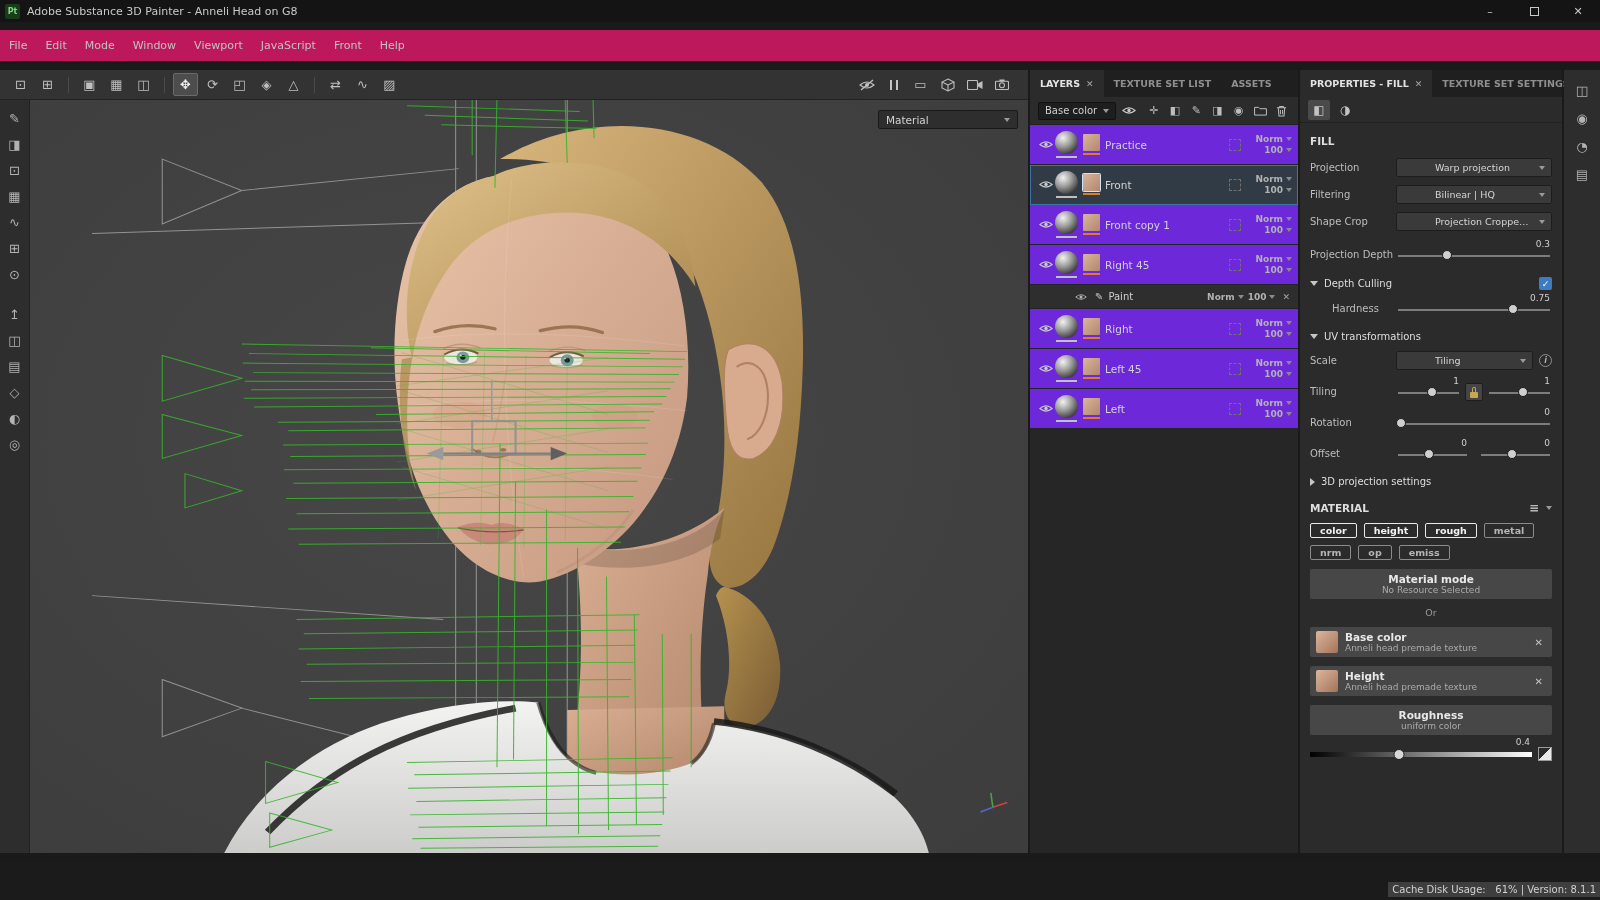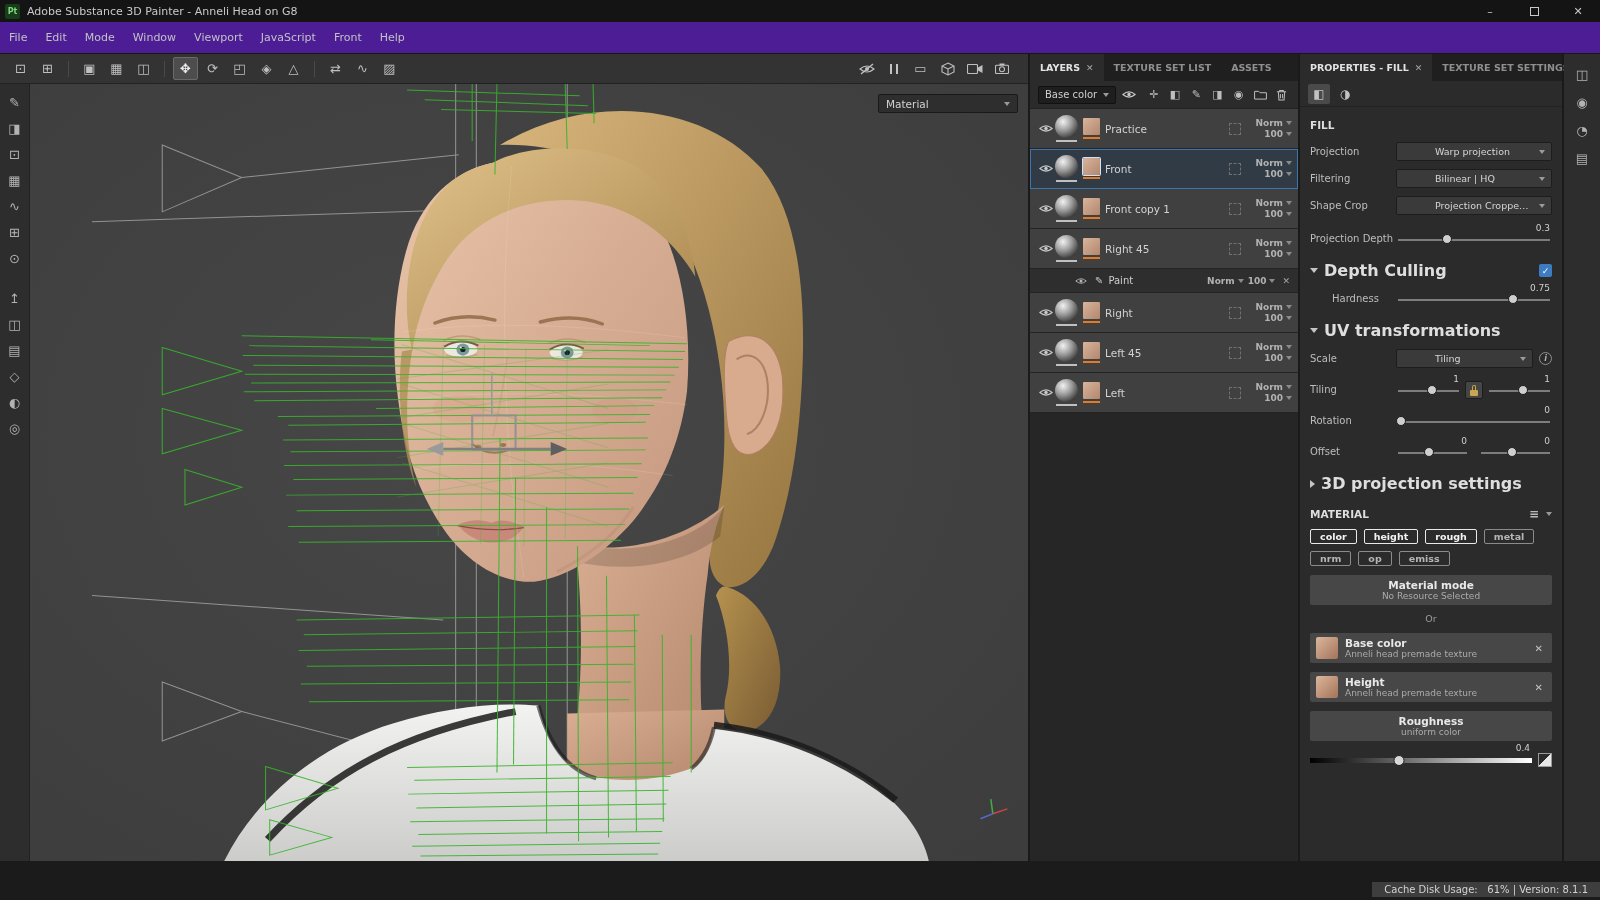--- a/index.html
+++ b/index.html
@@ -1,28 +1,28 @@
 <!DOCTYPE html>
 <html><head>
 <meta charset="utf-8">
 <style>
 *{margin:0;padding:0;box-sizing:border-box;font-family:"DejaVu Sans",sans-serif;}
 html,body{width:1600px;height:900px;overflow:hidden;background:#1a1a1a;}
-.app{width:1600px;height:900px;display:flex;flex-direction:column;}
+.app{width:1600px;height:900px;display:flex;flex-direction:column;gap:8px;}
 
 
 .titlebar{height:22px;background:#141414;display:flex;align-items:center;color:#c9c9c9;font-size:11px;flex:0 0 auto;}
 .app-badge{width:15px;height:15px;margin:0 7px 0 5px;background:#173d1a;color:#7fd87f;font-size:8px;font-weight:bold;display:flex;align-items:center;justify-content:center;border-radius:2px;}
 .title-text{flex:1;}
 .win-controls{display:flex;height:100%;}
 .winbtn{width:44px;height:100%;display:flex;align-items:center;justify-content:center;color:#c9c9c9;font-size:11px;cursor:default;}
 .winbox{width:9px;height:9px;border:1px solid #c9c9c9;display:inline-block;}
 
 
-.menubar{height:32px;background:#4c1d95;display:flex;align-items:center;color:#c2c2c2;font-size:11px;border-bottom:1px solid #171717;flex:0 0 auto;}
+.menubar{height:32px;background:#be185d;display:flex;align-items:center;color:#c2c2c2;font-size:11px;border-bottom:1px solid #171717;flex:0 0 auto;}
 .menu-item{padding:0 9px;height:100%;display:flex;align-items:center;}
 
 
 .main{flex:1;display:flex;background:#1a1a1a;min-height:0;}
 .viewport-col{flex:1;display:flex;flex-direction:column;min-width:0;margin-right:2px;}
 
 
 .toolbar{height:30px;background:#333;display:flex;align-items:center;padding:0 8px;border-bottom:1px solid #222;gap:2px;}
 .tbtn{width:25px;height:23px;display:flex;align-items:center;justify-content:center;color:#bfbfbf;font-size:13px;border-radius:2px;border:1px solid transparent;}
 .tbtn.active{background:#4d4d4d;border-color:#6a6a6a;color:#f0f0f0;}
@@ -50,21 +50,21 @@
 .tab.active{background:#2b2b2b;color:#e3e3e3;}
 .tab-close{font-size:9px;color:#a5a5a5;}
 
 
 .layers-panel{width:268px;}
 .layers-toolbar{height:28px;display:flex;align-items:center;padding:0 8px;gap:4px;border-bottom:1px solid #222;}
 .mini-dd{width:88px;height:18px;background:#1e1e1e;border:1px solid #111;border-radius:2px;color:#cfcfcf;font-size:10px;display:flex;align-items:center;justify-content:space-between;padding:0 6px;}
 .ibtn{width:20px;height:20px;display:flex;align-items:center;justify-content:center;color:#bdbdbd;font-size:11px;border-radius:2px;}
 .lt-spacer{flex:1;}
 .layer-list{flex:1;overflow:hidden;background:#262626;}
-.lrow{height:40px;background:#404040;border-bottom:1px solid #242424;display:flex;align-items:center;padding:0 6px 0 7px;position:relative;}
+.lrow{height:40px;background:#6d28d9;border-bottom:1px solid #242424;display:flex;align-items:center;padding:0 6px 0 7px;position:relative;}
 .lrow.selected{background:#313b46;outline:1px solid #3f74a8;outline-offset:-1px;}
 .leye{width:18px;display:flex;justify-content:center;flex:0 0 auto;}
 .lthumb{position:relative;flex:0 0 auto;margin-right:5px;display:flex;flex-direction:column;align-items:center;}
 .lsphere{width:23px;height:23px;border-radius:50%;background:radial-gradient(circle at 35% 30%,#f2f2f2,#9b9b9b 40%,#3a3a3a 78%);}
 .lsq{width:17px;height:17px;border-radius:1px;background:linear-gradient(135deg,#d9b49c,#b2876e);}
 .lrow.selected .lsq{box-shadow:0 0 0 1px #cfe2f5;}
 .underbar{width:21px;height:2px;margin-top:2px;background:#c0c0c0;}
 .underbar.orange{width:17px;background:#e07b2a;}
 .lname{flex:1;font-size:10.5px;color:#d2d2d2;overflow:hidden;white-space:nowrap;}
 .lmask{width:12px;height:12px;border:1px dashed #707070;margin-right:5px;flex:0 0 auto;}
@@ -86,21 +86,21 @@
 .sec-title{font-size:10.5px;font-weight:bold;color:#dedede;margin:4px 0 8px;}
 .prow{display:flex;align-items:center;min-height:25px;margin-bottom:2px;position:relative;}
 .plabel{width:86px;font-size:10px;color:#bdbdbd;flex:0 0 auto;}
 .dd{flex:1;height:19px;background:#3a3a3a;border:1px solid #1d1d1d;border-radius:2px;color:#d5d5d5;font-size:9.5px;display:flex;align-items:center;justify-content:space-between;padding:0 6px;min-width:0;}
 .dd span{overflow:hidden;white-space:nowrap;text-overflow:ellipsis;margin-left:32px;}
 .slider{position:relative;flex:1;height:16px;}
 .slider .track{position:absolute;left:2px;right:2px;top:8px;height:2px;background:#7d7d7d;}
 .slider .knob{position:absolute;top:3px;width:10px;height:10px;border-radius:50%;background:#cfcfcf;border:1px solid #1c1c1c;transform:translateX(-50%);}
 .slval{position:absolute;right:2px;top:-8px;font-size:9px;color:#cfcfcf;}
 .sec-head{display:flex;align-items:center;gap:6px;margin:10px 0 6px;}
-.sec-head .txt{font-size:16px;font-weight:bold;color:#dedede;flex:1;}
+.sec-head .txt{font-size:10px;font-weight:normal;color:#dedede;flex:1;}
 .checkbox{width:13px;height:13px;background:#3e7cc1;border-radius:2px;color:#fff;font-size:9px;display:flex;align-items:center;justify-content:center;}
 .indent{padding-left:22px;}
 .infoicon{width:13px;height:13px;border:1px solid #8e8e8e;border-radius:50%;color:#aeaeae;font-size:8px;display:flex;align-items:center;justify-content:center;margin-left:6px;font-style:italic;}
 .lockbtn{width:18px;height:18px;background:#454545;border:1px solid #1d1d1d;border-radius:2px;margin:0 4px;position:relative;flex:0 0 auto;}
 .lockbody{position:absolute;left:4px;top:8px;width:8px;height:6px;background:#c7a850;border-radius:1px;}
 .lockarc{position:absolute;left:6px;top:3px;width:4px;height:5px;border:1.5px solid #c7a850;border-bottom:none;border-radius:3px 3px 0 0;}
 .mat-head{display:flex;align-items:center;margin:14px 0 8px;}
 .mat-head .txt{flex:1;font-size:10.5px;font-weight:bold;color:#dedede;}
 .mat-head .ham{color:#b9b9b9;font-size:12px;display:flex;align-items:center;gap:2px;}
 .chiprow{display:flex;gap:7px;margin-bottom:7px;}
@@ -118,21 +118,21 @@
 .gslider{position:relative;flex:1;height:18px;}
 .gslider .track{position:absolute;left:0;right:0;top:7px;height:5px;background:linear-gradient(to right,#000,#fff);}
 .gslider .knob{position:absolute;top:4px;width:11px;height:11px;border-radius:50%;background:#d8d8d8;border:1px solid #222;transform:translateX(-50%);}
 .gbtn{width:14px;height:14px;margin-left:6px;border:1px solid #9a9a9a;background:linear-gradient(135deg,#2a2a2a 50%,#e8e8e8 50%);flex:0 0 auto;}
 
 
 .right-strip{width:36px;background:#2d2d2d;display:flex;flex-direction:column;align-items:center;padding-top:8px;gap:4px;margin-right:0;}
 
 
 .footer{height:39px;background:#1b1b1b;display:flex;align-items:flex-end;justify-content:flex-end;flex:0 0 auto;}
-.status-box{background:#3e3e3e;color:#d2d2d2;font-size:10px;padding:2px 12px;margin:8px 0 3px 0;white-space:pre;}
+.status-box{background:#3e3e3e;color:#d2d2d2;font-size:10px;padding:2px 4px;margin:8px 0 3px 0;white-space:pre;}
 
 .eye-svg{display:block;}
 </style>
 </head>
 <body>
 
 <div class="app">
 
   <div class="titlebar">
     <span class="app-badge">Pt</span>

